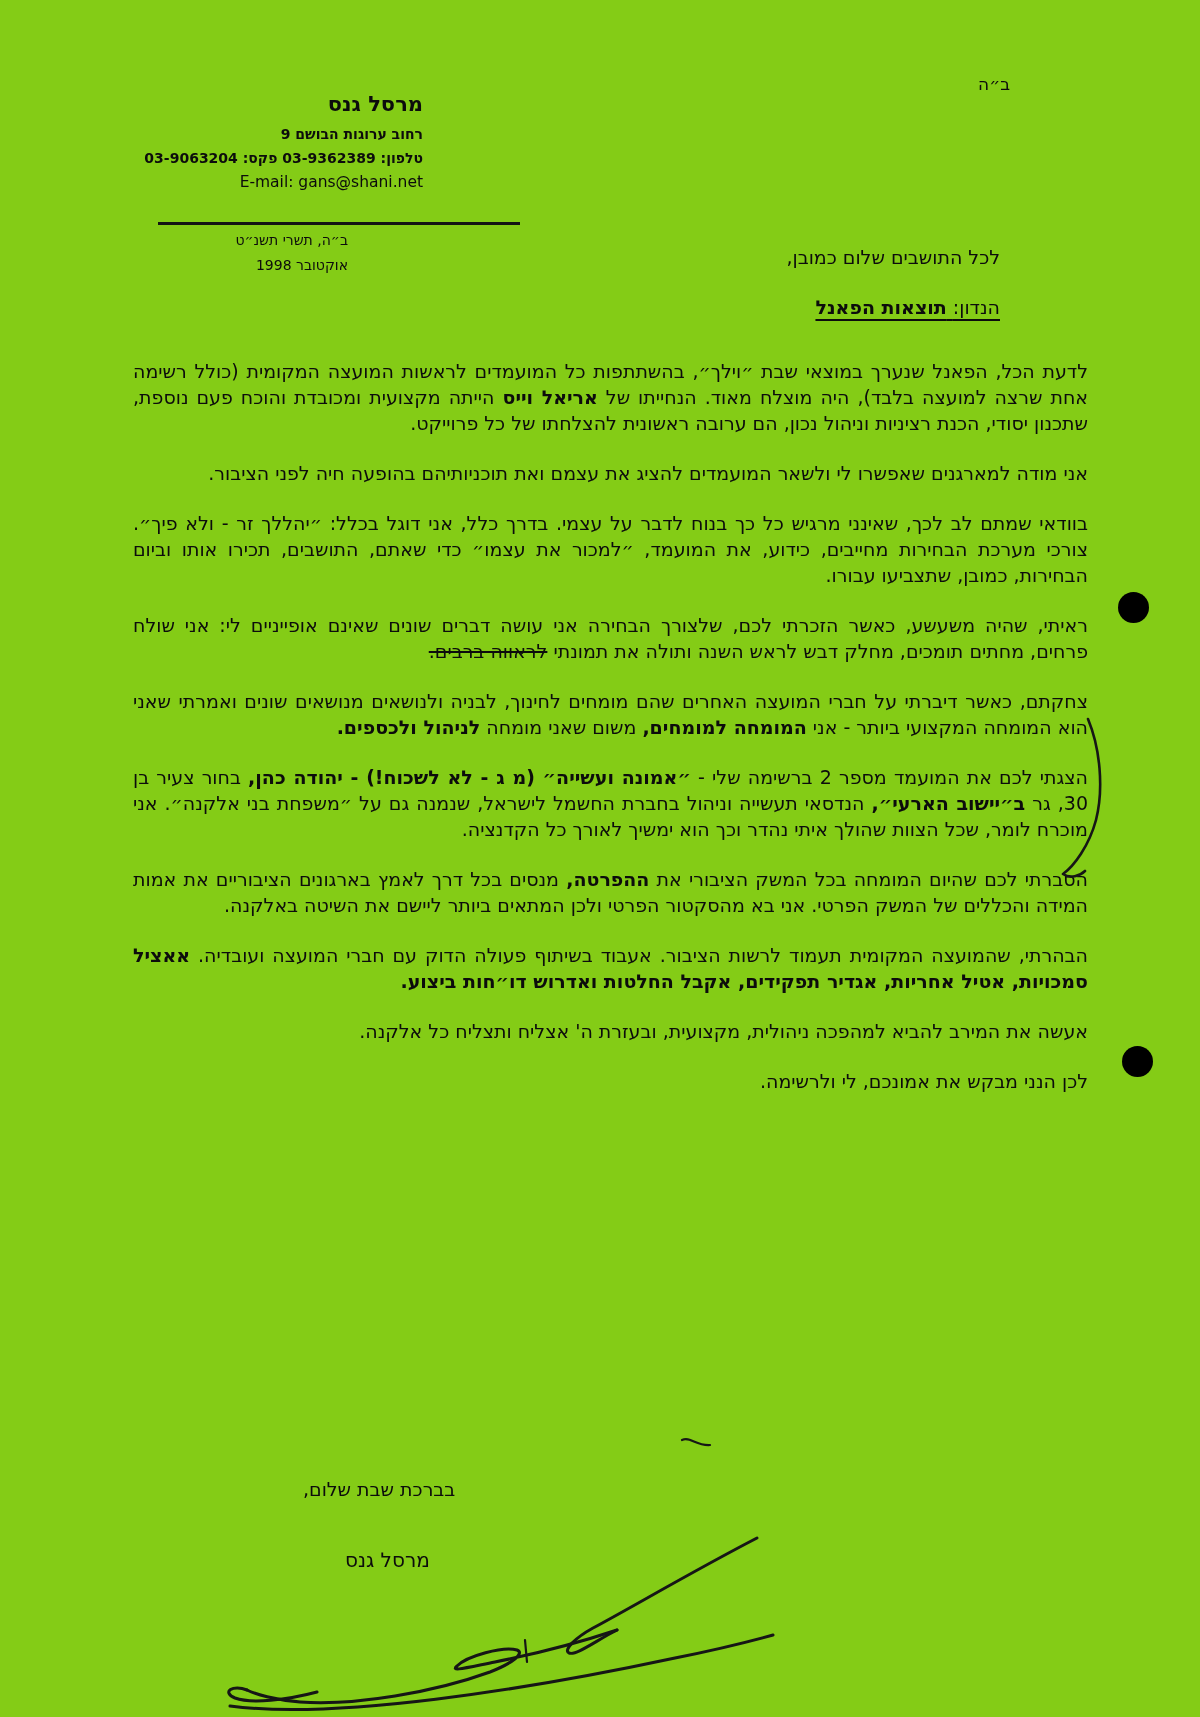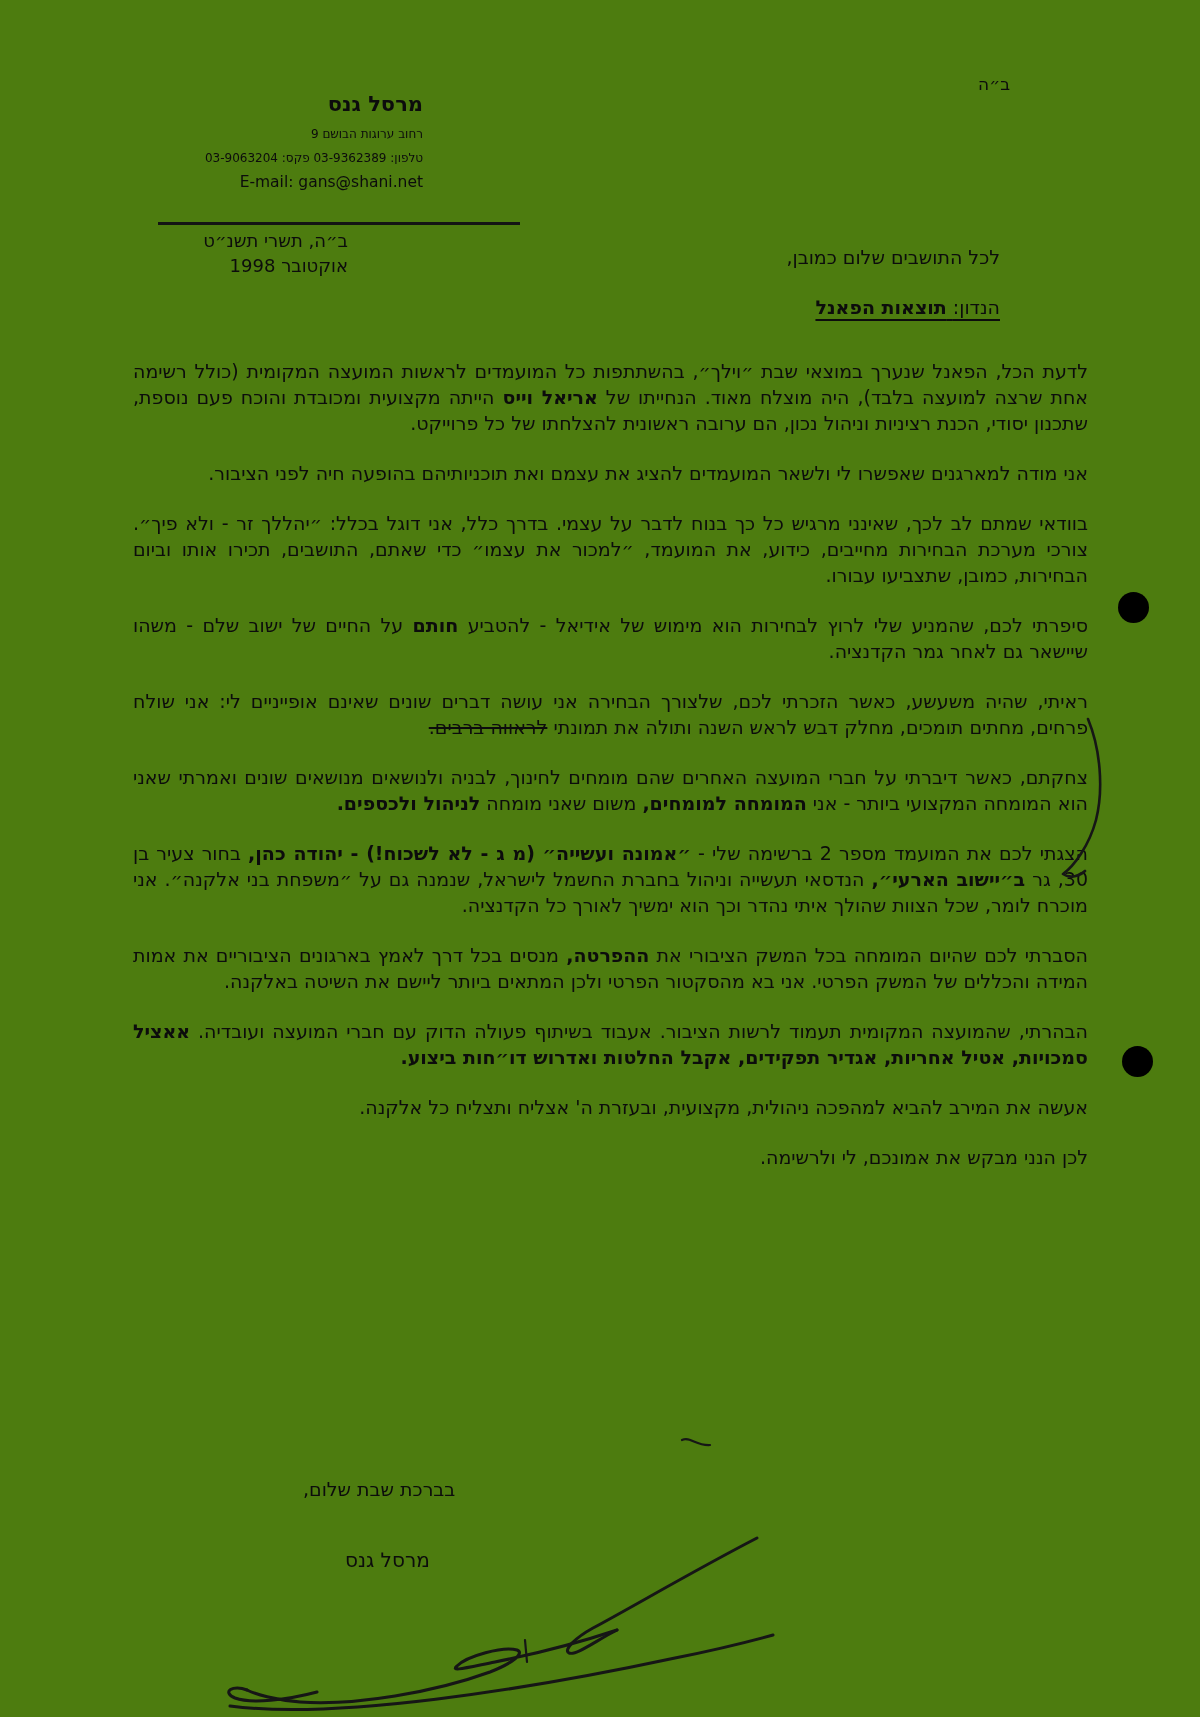--- a/index.html
+++ b/index.html
@@ -3,35 +3,35 @@
 <meta charset="utf-8">
 <style>
   html,body{margin:0;padding:0;}
   body{
     width:1200px;height:1717px;position:relative;
     background:#ffffff;
     font-family:"DejaVu Sans", sans-serif;
     color:#0c0c0c;
     overflow:hidden;
   }
-  .page{position:absolute;inset:0;background:#4d7c0f;}
+  .page{position:absolute;inset:0;background:#84cc16;}
 
   
   .bsd{position:absolute;top:74px;right:190px;font-size:17px;direction:rtl;}
 
   
   .letterhead{position:absolute;left:168px;top:92px;width:255px;direction:rtl;text-align:right;}
   .lh-name{font-size:21px;font-weight:bold;margin-bottom:6px;}
-  .lh-line{font-size:12px;font-weight:normal;line-height:24px;white-space:nowrap;}
+  .lh-line{font-size:14px;font-weight:bold;line-height:24px;white-space:nowrap;}
   .lh-email{font-size:15.5px;font-weight:normal;line-height:24px;}
   .lh-email bdo{unicode-bidi:bidi-override;}
   .rule{position:absolute;left:158px;top:222px;width:362px;height:2.5px;background:#141414;}
 
   
-  .dateline{position:absolute;left:178px;top:228px;width:170px;direction:rtl;text-align:right;font-size:18px;line-height:25px;}
+  .dateline{position:absolute;left:178px;top:228px;width:170px;direction:rtl;text-align:right;font-size:14px;line-height:25px;}
 
   .greeting{position:absolute;top:246px;right:200px;font-size:19px;direction:rtl;}
   .subject{position:absolute;top:296px;right:200px;font-size:19px;direction:rtl;}
   .subject-inner{text-decoration:underline;text-underline-offset:5px;text-decoration-thickness:2px;margin-top:16px;}
   .subject-title{font-weight:bold;}
 
   
   .body-text{
     position:absolute;top:346px;left:133px;width:955px;
     direction:rtl;text-align:justify;
@@ -76,21 +76,20 @@
   <div class="greeting">לכל התושבים שלום כמובן,</div>
 
   <div class="subject">
     <span class="subject-inner"><span>הנדון:</span> <span class="subject-title">תוצאות הפאנל</span></span>
   </div>
 
   <div class="body-text">
       <p class="para"><span>לדעת הכל, הפאנל שנערך במוצאי שבת ״וילך״, בהשתתפות כל המועמדים לראשות המועצה המקומית (כולל רשימה אחת שרצה למועצה בלבד), היה מוצלח מאוד. הנחייתו של </span><span class="run-b">אריאל וייס</span><span> הייתה מקצועית ומכובדת והוכח פעם נוספת, שתכנון יסודי, הכנת רציניות וניהול נכון, הם ערובה ראשונית להצלחתו של כל פרוייקט.</span></p>
       <p class="para"><span>אני מודה למארגנים שאפשרו לי ולשאר המועמדים להציג את עצמם ואת תוכניותיהם בהופעה חיה לפני הציבור.</span></p>
       <p class="para"><span>בוודאי שמתם לב לכך, שאינני מרגיש כל כך בנוח לדבר על עצמי. בדרך כלל, אני דוגל בכלל: ״יהללך זר - ולא פיך״. צורכי מערכת הבחירות מחייבים, כידוע, את המועמד, ״למכור את עצמו״ כדי שאתם, התושבים, תכירו אותו וביום הבחירות, כמובן, שתצביעו עבורו.</span></p>
-      <p class="para"><span>סיפרתי לכם, שהמניע שלי לרוץ לבחירות הוא מימוש של אידיאל - להטביע </span><span class="run-b">חותם</span><span> על החיים של ישוב שלם - משהו שיישאר גם לאחר גמר הקדנציה.</span></p>
       <p class="para"><span>ראיתי, שהיה משעשע, כאשר הזכרתי לכם, שלצורך הבחירה אני עושה דברים שונים שאינם אופייניים לי: אני שולח פרחים, מחתים תומכים, מחלק דבש לראש השנה ותולה את תמונתי </span><span class="run-s">לראווה ברבים.</span></p>
       <p class="para"><span>צחקתם, כאשר דיברתי על חברי המועצה האחרים שהם מומחים לחינוך, לבניה ולנושאים מנושאים שונים ואמרתי שאני הוא המומחה המקצועי ביותר - אני </span><span class="run-b">המומחה למומחים,</span><span> משום שאני מומחה </span><span class="run-b">לניהול ולכספים.</span></p>
       <p class="para"><span>הצגתי לכם את המועמד מספר 2 ברשימה שלי - </span><span class="run-b">״אמונה ועשייה״ (מ ג - לא לשכוח!) - יהודה כהן,</span><span> בחור צעיר בן 30, גר </span><span class="run-b">ב״יישוב הארעי״,</span><span> הנדסאי תעשייה וניהול בחברת החשמל לישראל, שנמנה גם על ״משפחת בני אלקנה״. אני מוכרח לומר, שכל הצוות שהולך איתי נהדר וכך הוא ימשיך לאורך כל הקדנציה.</span></p>
       <p class="para"><span>הסברתי לכם שהיום המומחה בכל המשק הציבורי את </span><span class="run-b">ההפרטה,</span><span> מנסים בכל דרך לאמץ בארגונים הציבוריים את אמות המידה והכללים של המשק הפרטי. אני בא מהסקטור הפרטי ולכן המתאים ביותר ליישם את השיטה באלקנה.</span></p>
       <p class="para"><span>הבהרתי, שהמועצה המקומית תעמוד לרשות הציבור. אעבוד בשיתוף פעולה הדוק עם חברי המועצה ועובדיה. </span><span class="run-b">אאציל סמכויות, אטיל אחריות, אגדיר תפקידים, אקבל החלטות ואדרוש דו״חות ביצוע.</span></p>
       <p class="para"><span>אעשה את המירב להביא למהפכה ניהולית, מקצועית, ובעזרת ה' אצליח ותצליח כל אלקנה.</span></p>
       <p class="para"><span>לכן הנני מבקש את אמונכם, לי ולרשימה.</span></p>
     </div>
 
   <svg class="mark" style="left:1058px;top:716px;" width="60" height="170" viewBox="0 0 60 170">

